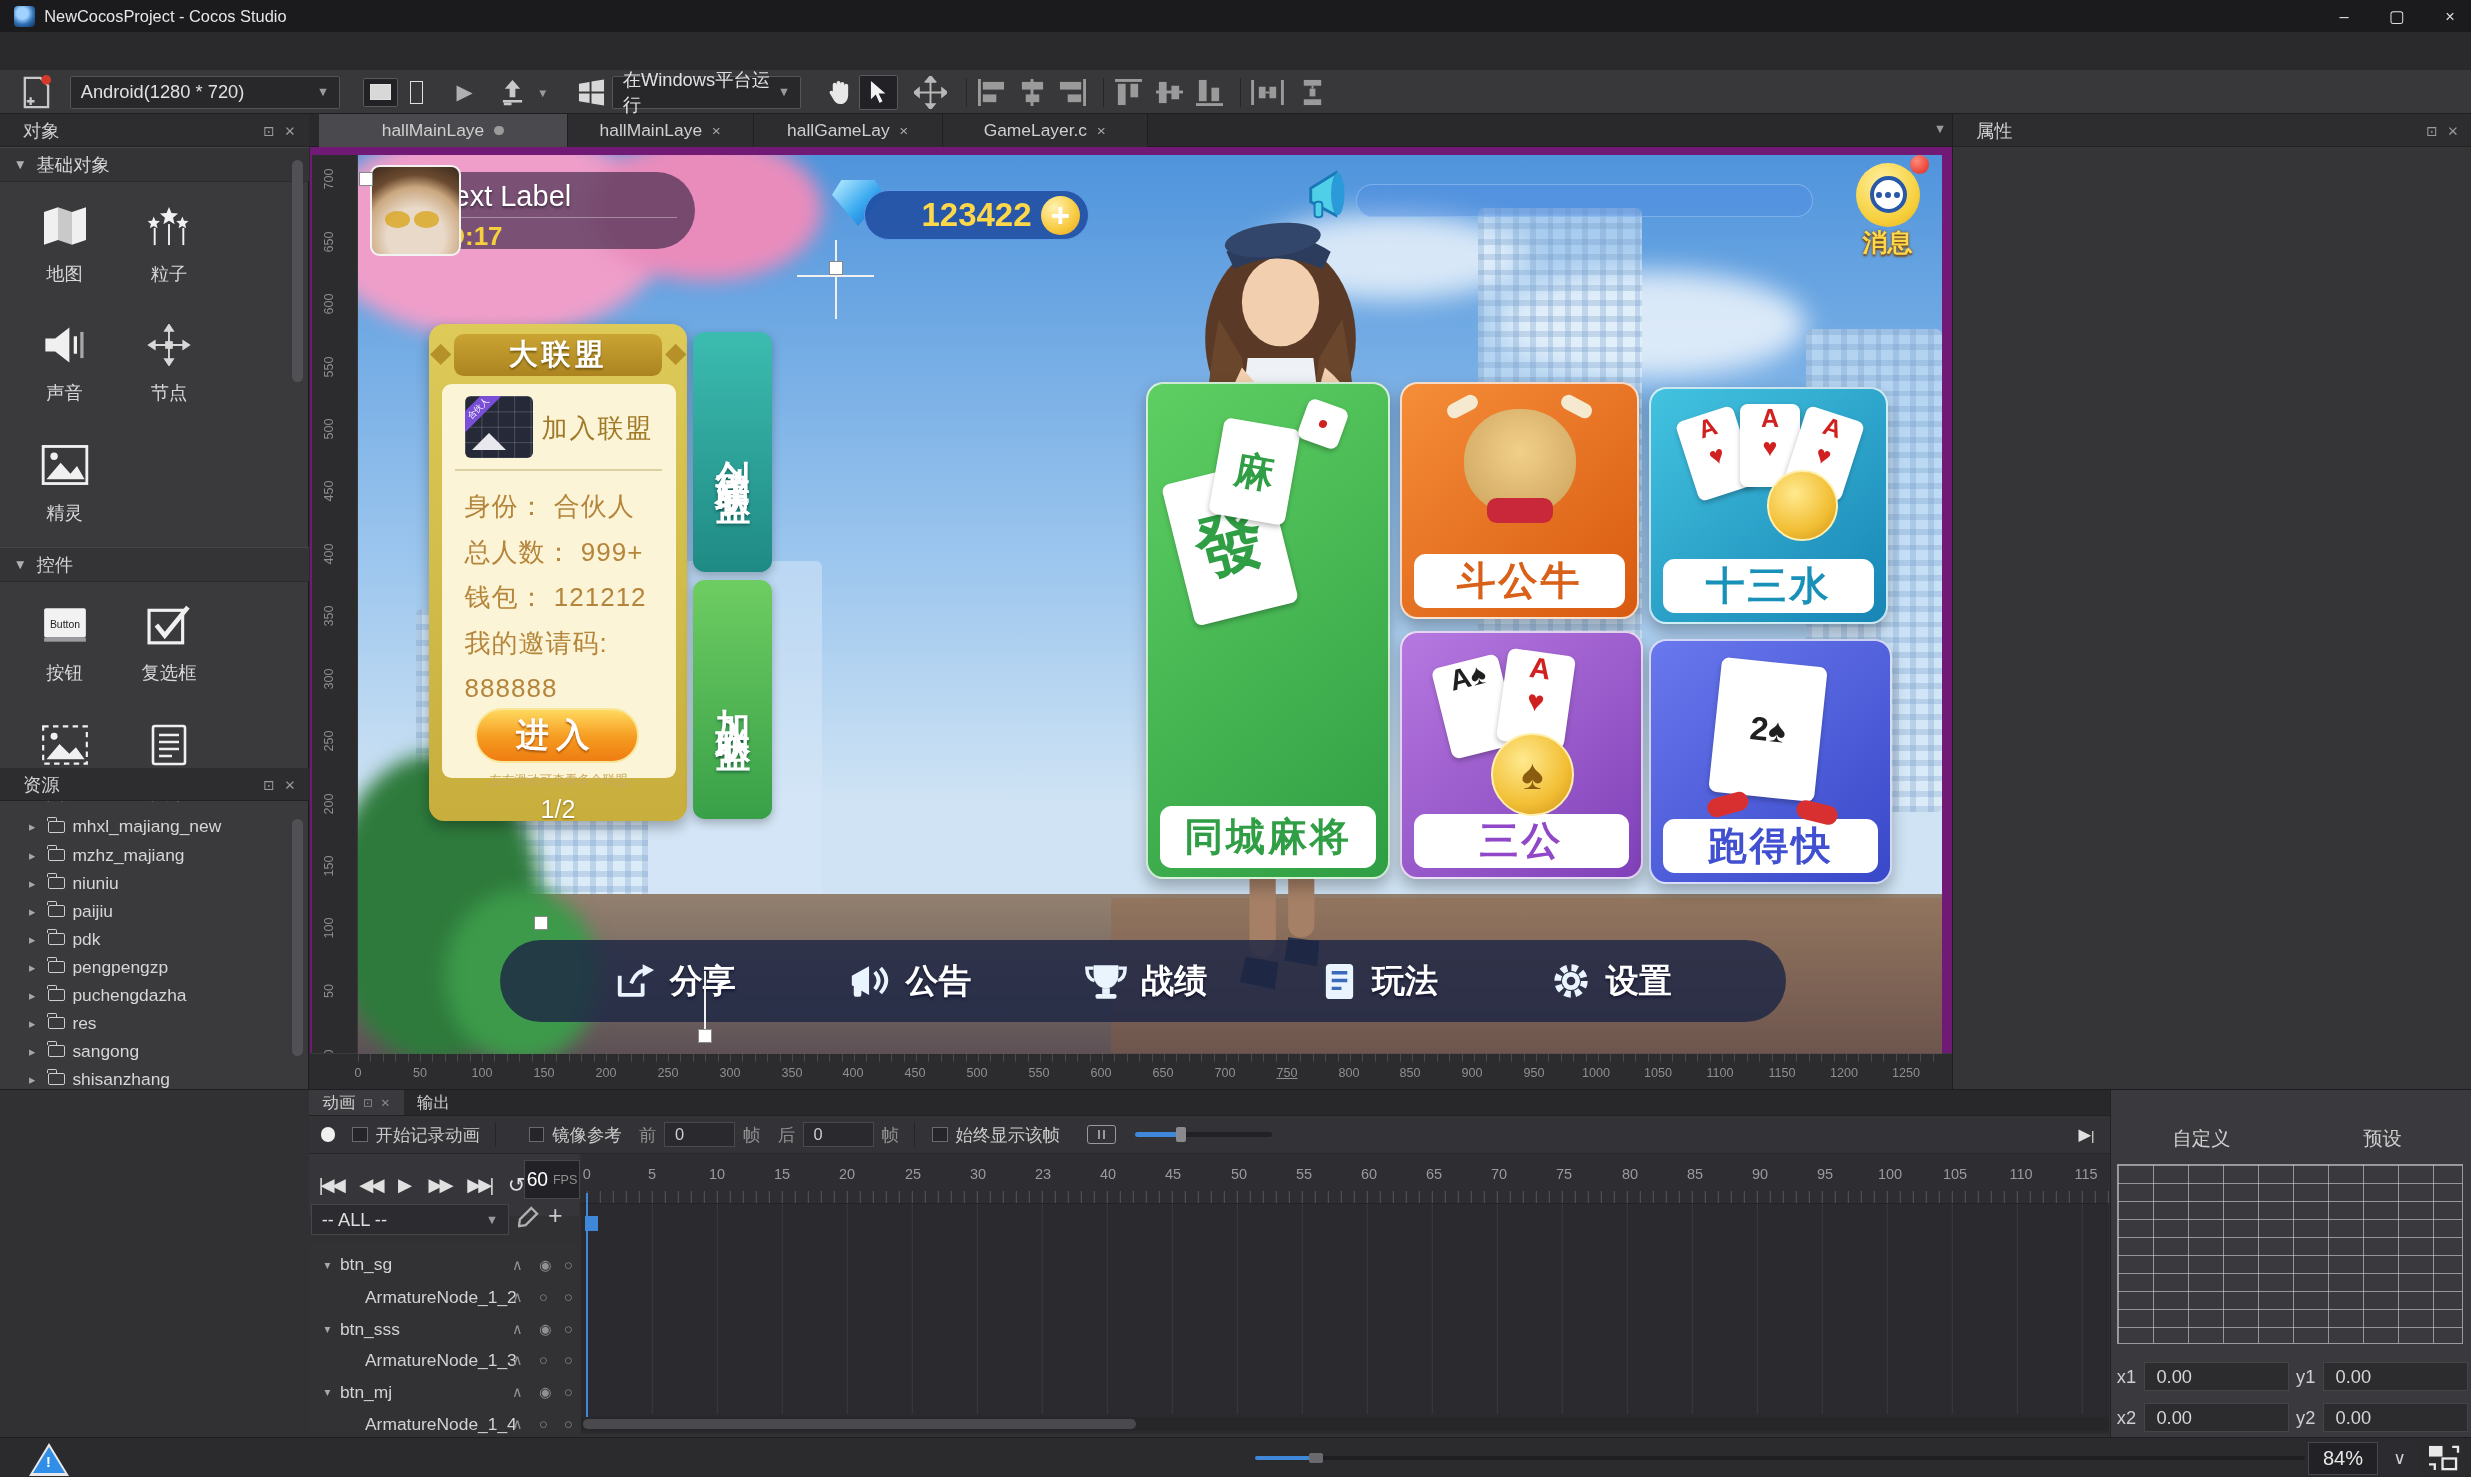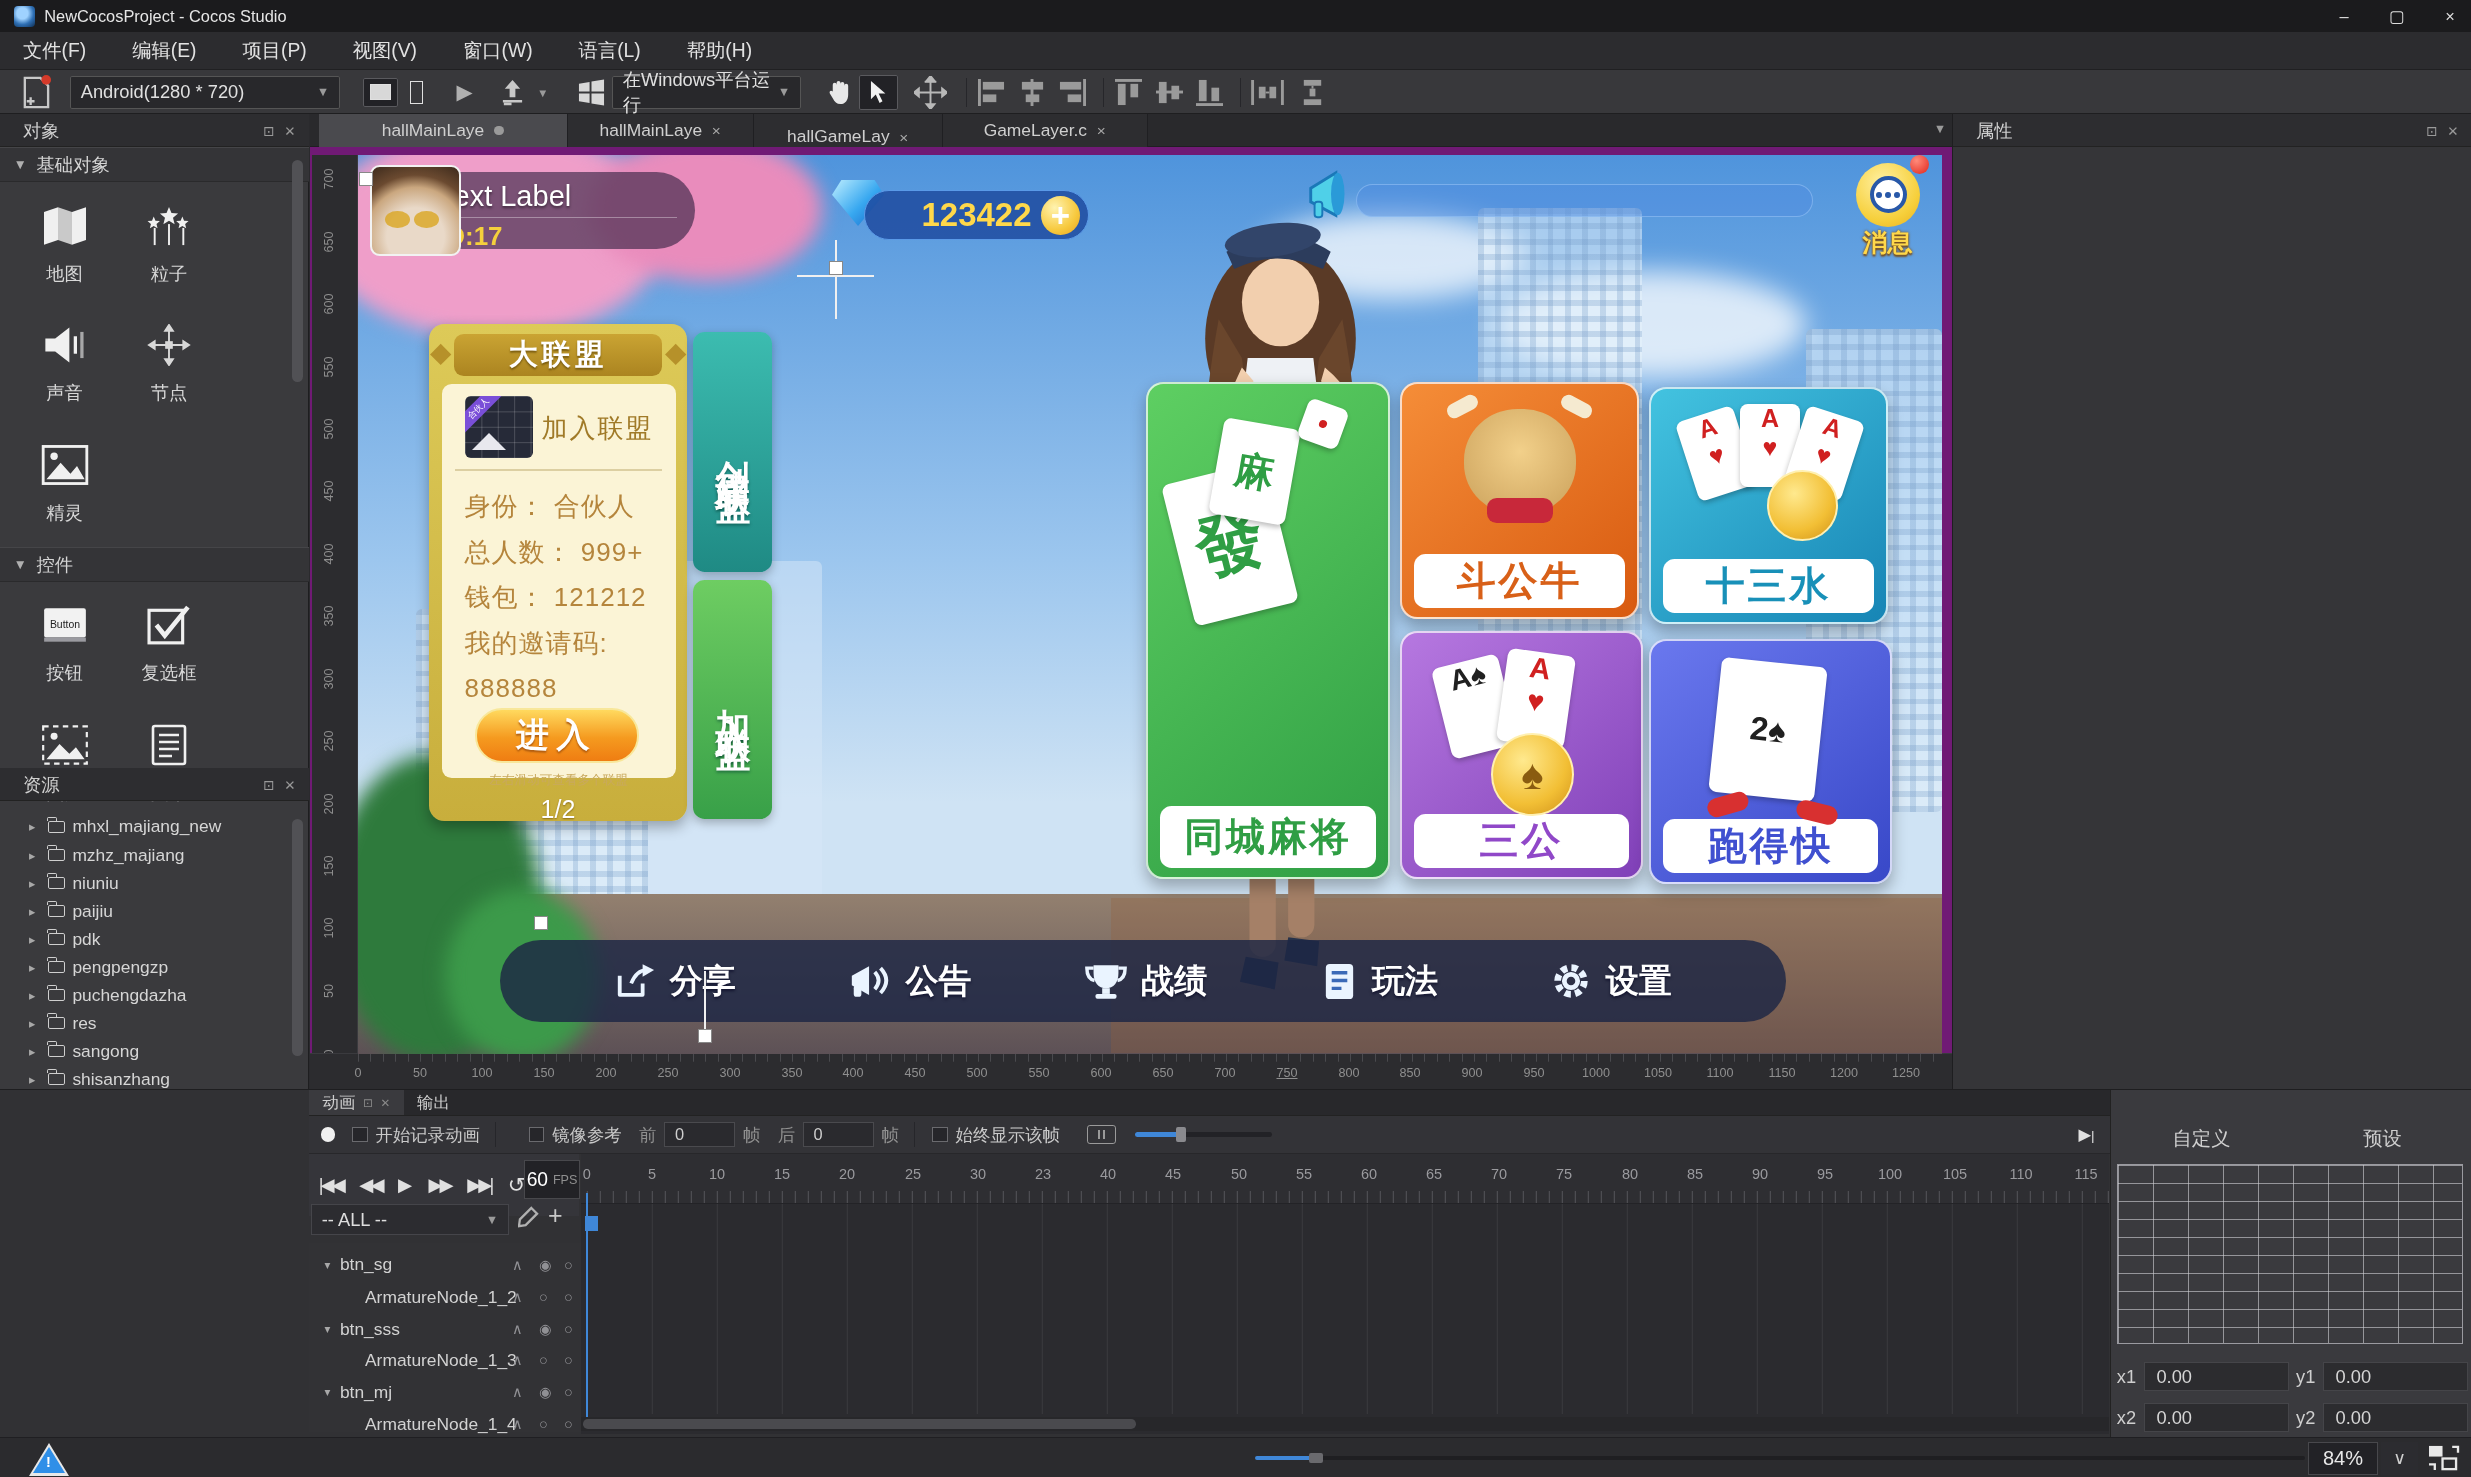--- a/index.html
+++ b/index.html
@@ -133,29 +133,20 @@
 <div class="stage">
 
   <div class="titlebar">
     <div class="appicon"></div>
     <div class="apptitle">NewCocosProject - Cocos Studio</div>
     <div class="wctl" style="right:106px;">–</div>
     <div class="wctl" style="right:53px;">▢</div>
     <div class="wctl" style="right:0;">×</div>
   </div>
 
-  <div class="menubar" id="menubar">
-      <div class="menu-item">文件(F)</div>
-      <div class="menu-item">编辑(E)</div>
-      <div class="menu-item">项目(P)</div>
-      <div class="menu-item">视图(V)</div>
-      <div class="menu-item">窗口(W)</div>
-      <div class="menu-item">语言(L)</div>
-      <div class="menu-item">帮助(H)</div>
-    </div>
 
   <div class="toolbar">
     <div class="tbtn" style="left:13.5px;width:44px;">
       <svg width="33" height="35" viewBox="0 0 34 36">
           <path d="M6,3 h16 l8,8 v22 h-24 z" fill="none" stroke="#c8c8c8" stroke-width="2.4"></path>
           <circle cx="28" cy="5" r="5" fill="#d43a2a"></circle>
           <path d="M8,27 h8 M12,23 v8" stroke="#c8c8c8" stroke-width="2.4"></path>
         </svg>
     </div>
     <div class="tbtn tsel" style="left:70px;width:270px;">
@@ -494,21 +485,21 @@
   <div class="centercol">
     <div class="tabbar" id="tabbar">
         <div class="etab active" style="width: 249px;">
           <span>hallMainLaye</span>
           <span class="dot"></span>
         </div>
         <div class="etab" style="width: 186px;">
           <span>hallMainLaye</span>
           <span class="x">×</span>
         </div>
-        <div class="etab" style="width: 189px; align-items: flex-end;">
+        <div class="etab" style="width: 189px;">
           <span>hallGameLay</span>
           <span class="x">×</span>
         </div>
         <div class="etab" style="width: 205px;">
           <span>GameLayer.c</span>
           <span class="x">×</span>
         </div>
       </div>
     <div class="abs" style="right:5.8px;top:7.7px;color:#9a9a9a;font-size:12.6px;">▼</div>
 

